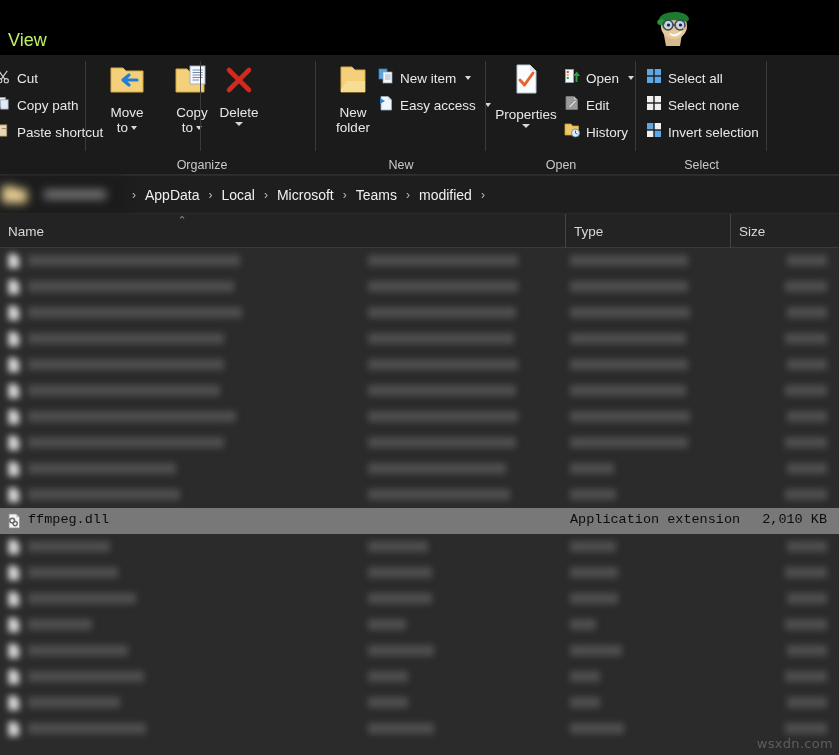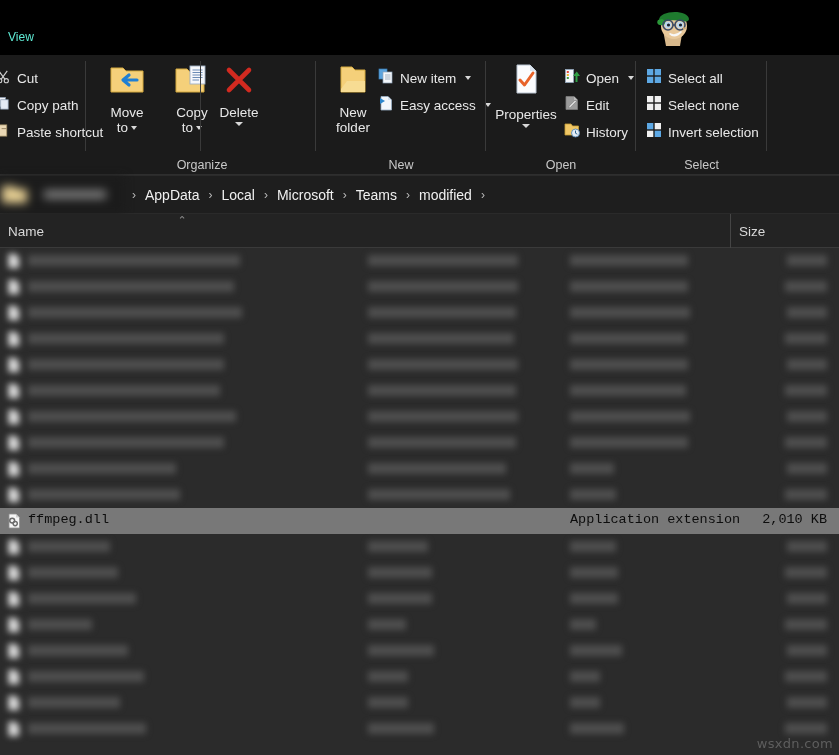--- a/index.html
+++ b/index.html
@@ -11,21 +11,21 @@
   }
   #app { position: relative; width: 839px; height: 755px; background: #2b2b2b; }
 
   
   .tabstrip {
     position: absolute; left: 0; top: 0; width: 839px; height: 55px;
     background: #000;
   }
   .tab-view {
     position: absolute; left: 0; top: 30px;
-    color: #5eead4; font-size: 12px; padding: 0 10px 0 8px; text-align: right;
+    color: #bef264; font-size: 18px; padding: 0 10px 0 8px; text-align: right;
   }
   .mascot {
     position: absolute; left: 650px; top: 4px; width: 46px; height: 44px;
   }
 
   
   .ribbon {
     position: absolute; left: 0; top: 55px; width: 839px; height: 120px;
     background: #1b1b1b;
     border-bottom: 1px solid #2e2e2e;
@@ -386,20 +386,23 @@
       <span class="sep-chev">›</span>
       <span class="crumb">modified</span>
       <span class="sep-chev">›</span>
     </div>
   </div>
 
   <div class="colhead">
     <div class="ch first" style="left:0; width:360px;">
       <span>Name</span>
     </div>
+    <div class="ch" style="left:565px; width:165px;">
+      <span>Type</span>
+    </div>
     <div class="ch" style="left:730px; width:109px;">
       <span>Size</span>
     </div>
   </div>
   <div class="sortmark">⌃</div>
 
   <div class="filelist" id="filelist">
       <div class="row blurred" style="top: 0px;">
         <span class="ricon"><svg width="16" height="16" viewBox="0 0 16 16">
             <path d="M2.5 1 h7 L13 4.5 V15 H2.5 Z" fill="#dcdcdc" stroke="#9a9a9a" stroke-width="0.8"></path>

